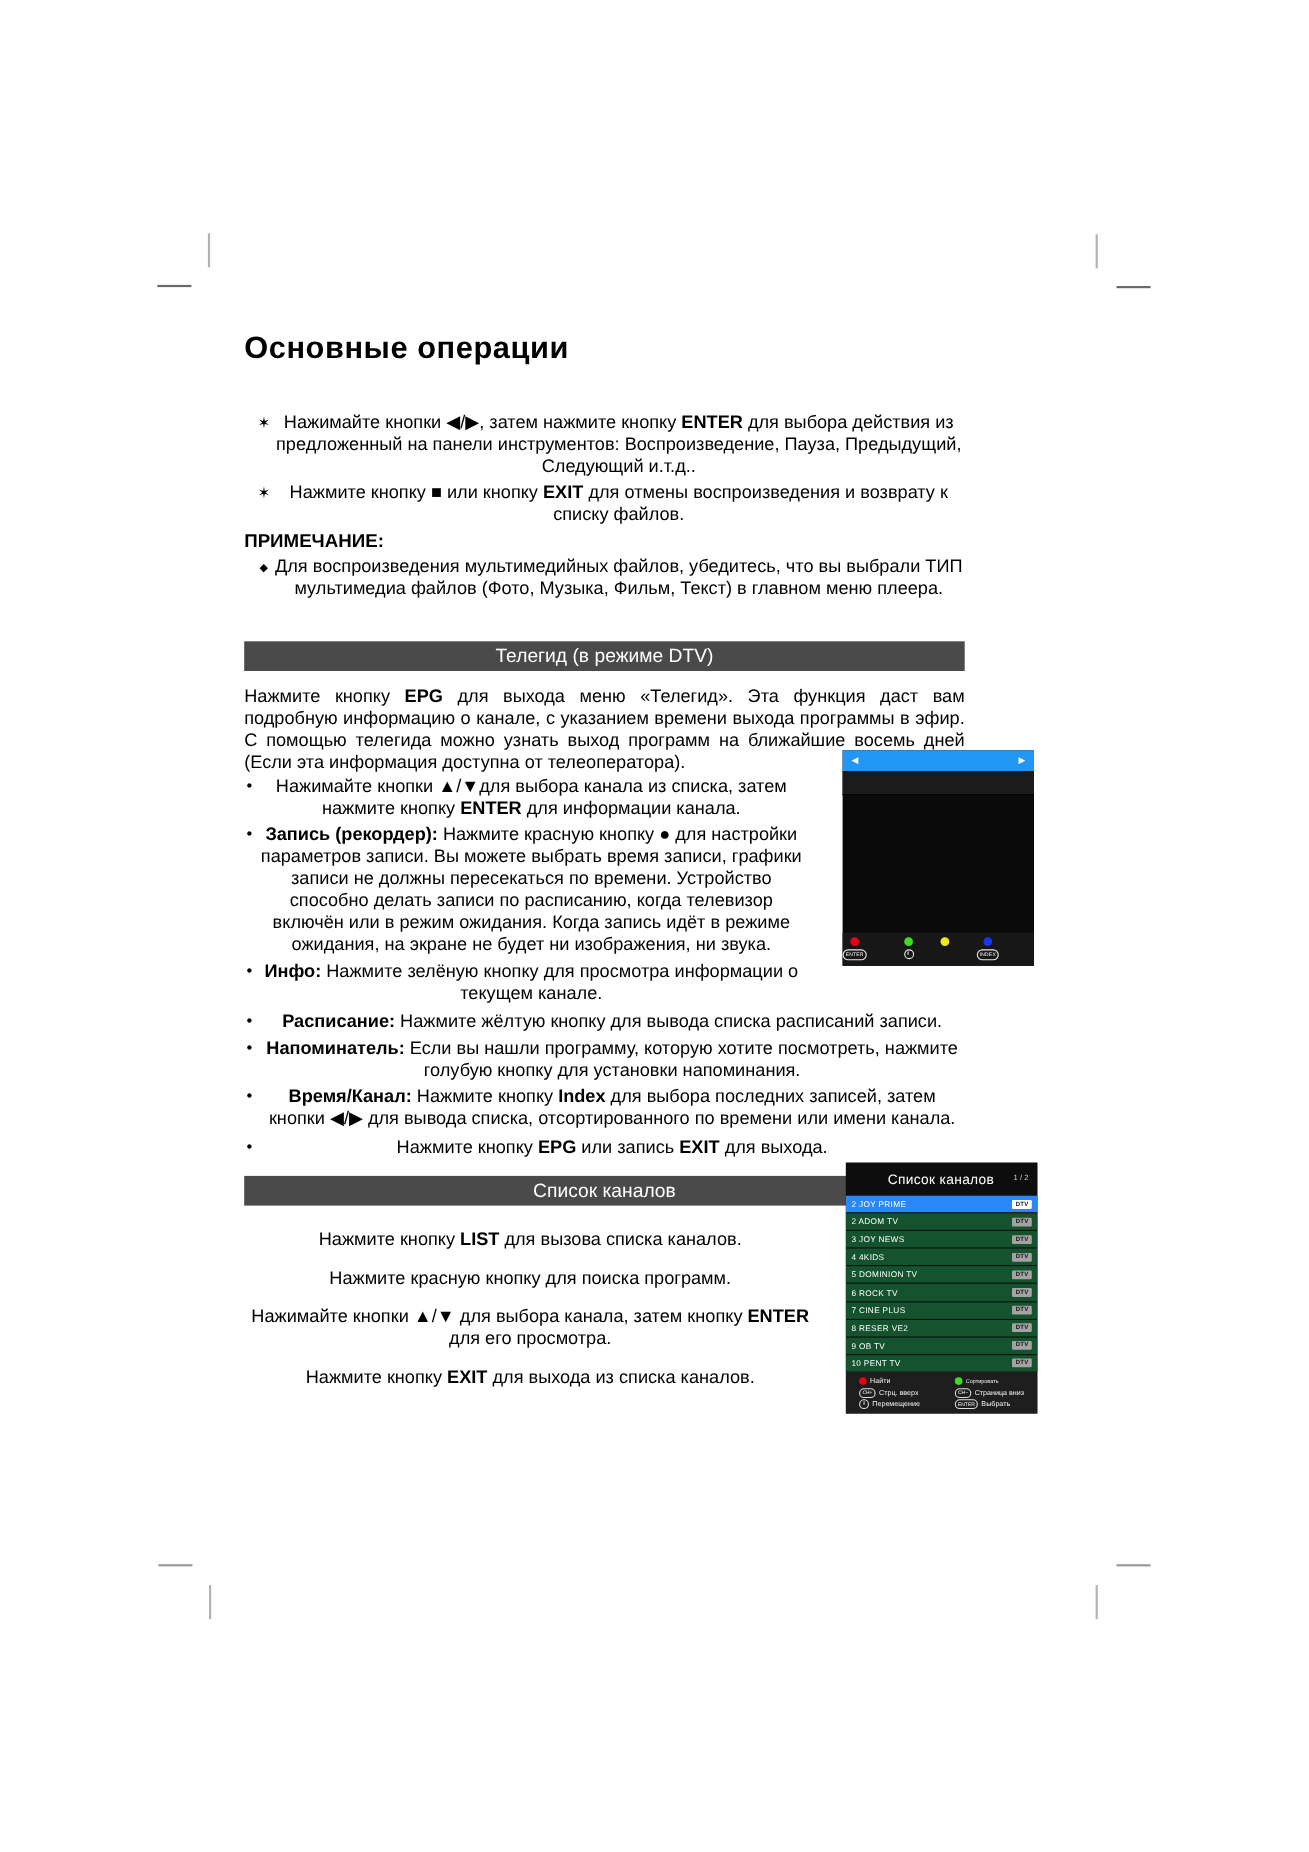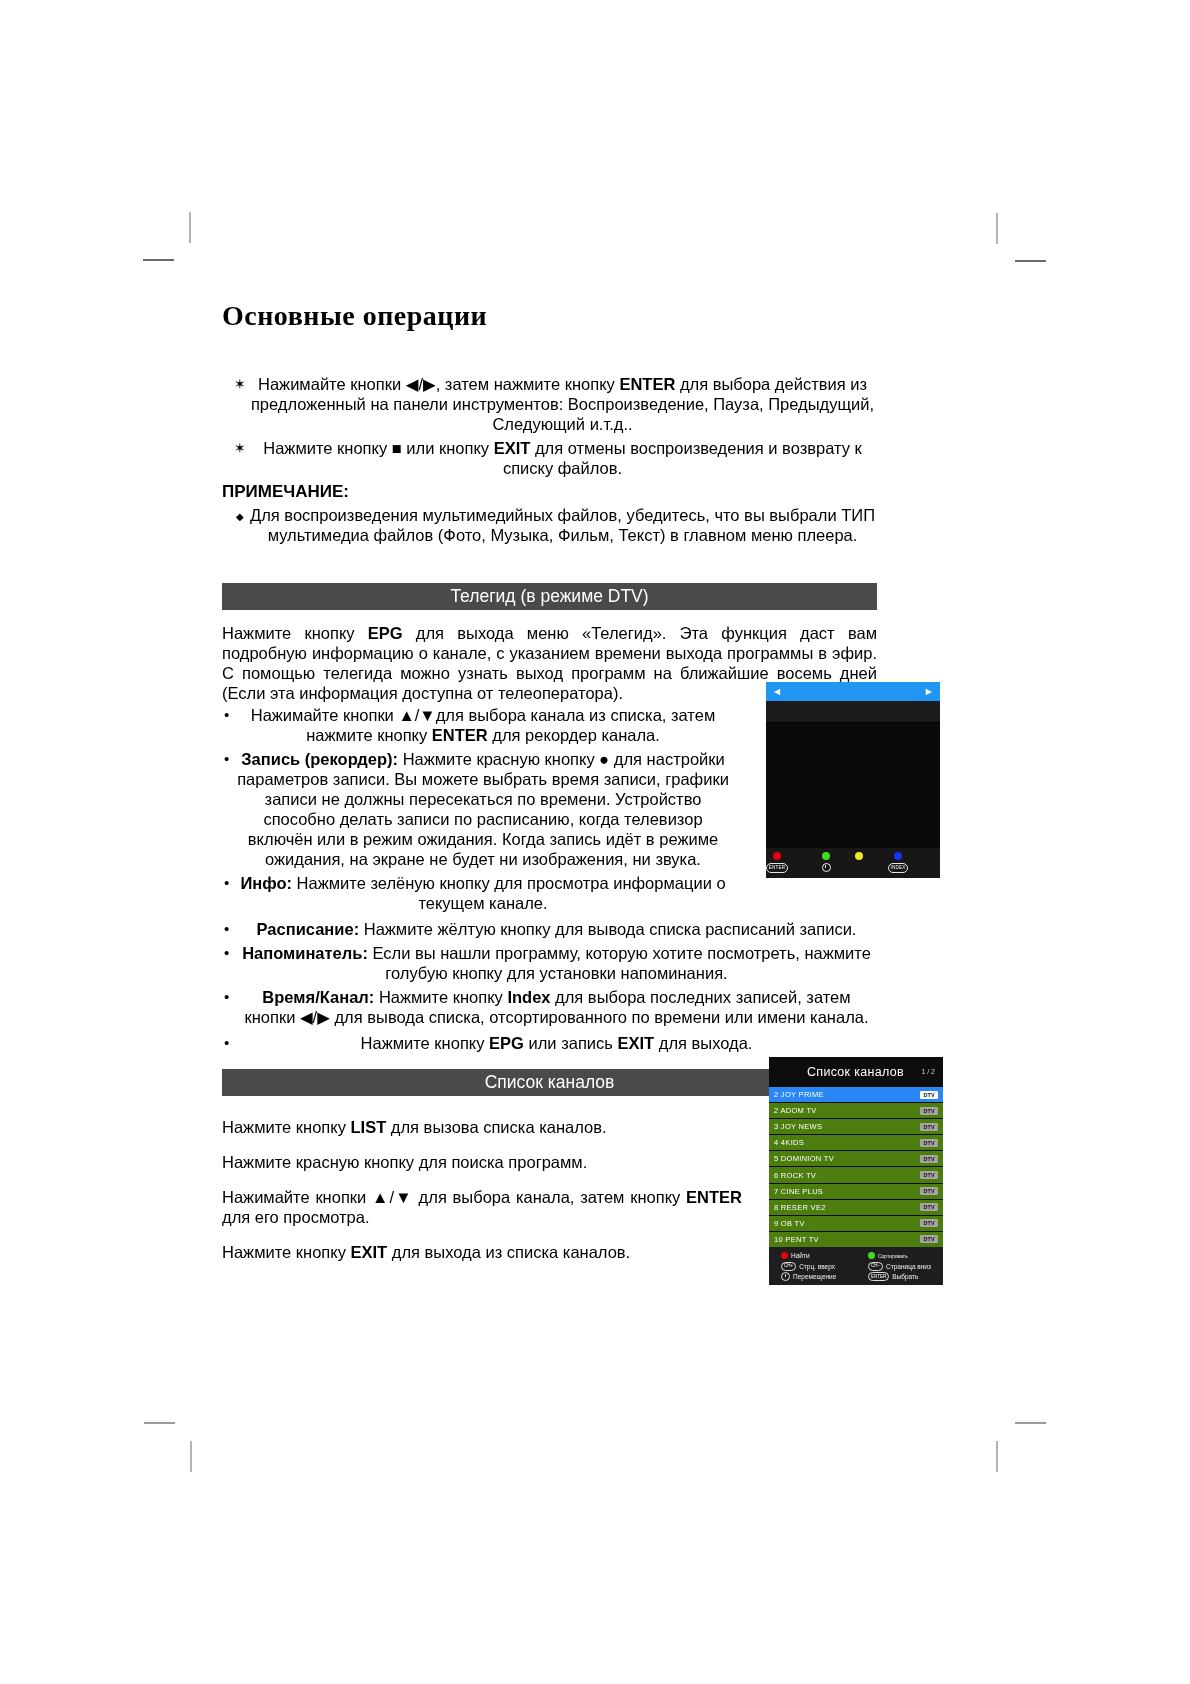--- a/index.html
+++ b/index.html
@@ -4,39 +4,39 @@
 <style>
   html,body{margin:0;padding:0;background:#e8e8e8;}
   .page{position:relative;width:1190px;height:1684px;background:#ffffff;margin:0 auto;
         font-family:"Liberation Sans",sans-serif;color:#000;overflow:hidden;}
   
   .crop{position:absolute;background:#8a8a8a;}
   .crop.v{width:2px;height:31px;background:#b3b3b3;}
   .crop.h{width:31px;height:2px;background:#6a6a6a;}
 
   .content{position:absolute;left:222px;top:300px;width:655px;}
-  h1.title{font-size:28px;font-weight:bold;margin:0 0 42px 0;letter-spacing:0.5px;font-family:Liberation Serif, serif;}
+  h1.title{font-size:28px;font-weight:bold;margin:0 0 42px 0;letter-spacing:0.5px;}
 
   .li{display:flex;margin:0 0 4px 0;}
   .li .marker{flex:none;width:26px;padding-left:12px;box-sizing:border-box;font-size:14px;line-height:20px;}
   .li.diamond .marker{font-size:10px;padding-left:14px;padding-top:2px;}
   .li.dot .marker{width:14px;padding-left:2px;font-size:15px;}
   .li p{margin:0;flex:1;text-align:center;}
   p,.li p{font-size:16.5px;line-height:20px;}
   .just{text-align:justify;}
   .note-heading{font-weight:bold;font-size:17px;margin:3px 0 3px 0;}
 
   .section-bar{background:#4a4a4a;color:#fff;text-align:center;font-size:17.5px;
                height:27px;line-height:27px;margin-top:38px;}
   .section-bar.second{margin-top:16px;}
 
   .para-epg{margin:13px 0 2px 0;}
   .narrow{width:508px;}
   .mt6{margin-top:6px;}
-  .lp{margin:0 0 15px 0;width:520px;}
+  .lp{margin:0 0 15px 0;width:520px;text-align:center;}
   .lp.first{margin-top:21px;}
   .lp.gap{margin-top:26px;}
 
   
   .epg-shot{position:absolute;left:766px;top:682px;width:174px;height:196px;background:#0a0a0a;}
   .epg-head{height:19px;background:#2196f3;display:flex;justify-content:space-between;
             align-items:center;padding:0 8px;color:#fff;font-size:8px;}
   .epg-strip{height:21px;background:#1b1b1b;border-bottom:1px solid #000;}
   .epg-foot{position:absolute;left:0;right:0;bottom:0;height:30px;background:#171717;}
   .epg-key{position:absolute;top:4px;width:30px;display:flex;flex-direction:column;align-items:center;gap:3px;}
@@ -50,21 +50,21 @@
   .key-circle{width:7px;height:7px;border:1px solid #e8e8e8;border-radius:50%;position:relative;}
   .key-circle::after{content:"";position:absolute;left:2.5px;top:1px;width:1px;height:2.5px;background:#e8e8e8;}
 
   
   .list-shot{position:absolute;left:769px;top:1057px;width:174px;height:228px;background:#141414;
              display:flex;flex-direction:column;}
   .ls-head{height:29px;background:#0d0d0d;display:flex;align-items:center;flex:none;}
   .ls-title{color:#fff;font-size:12.5px;margin-left:38px;letter-spacing:0.3px;}
   .ls-page{color:#cfcfcf;font-size:7px;margin-left:auto;margin-right:8px;}
   .ls-rows{flex:1;display:flex;flex-direction:column;background:#0d0d0d;}
-  .ch-row{flex:1;display:flex;align-items:center;background:#4d7c0f;margin-top:1px;
+  .ch-row{flex:1;display:flex;align-items:center;background:#14532d;margin-top:1px;
           padding:0 5px;color:#fff;font-size:7.5px;letter-spacing:0.3px;}
   .ch-row.sel{background:#2b87f5;}
   .ch-badge{margin-left:auto;background:#a3a3a3;color:#141414;font-size:5.5px;font-weight:bold;
             padding:1px 3px;border-radius:1px;letter-spacing:0.2px;}
   .ch-row.sel .ch-badge{background:#ffffff;}
   .ls-foot{height:38px;flex:none;background:#1e1e1e;display:grid;grid-template-columns:55% 45%;
            align-content:space-between;padding:4px 4px 4px 12px;box-sizing:border-box;}
   .lg-item{display:flex;align-items:center;gap:3px;color:#f0f0f0;font-size:6.5px;height:9px;}
   .lg-item.small-label{font-size:5px;}
   .lg-dot{width:7px;height:7px;border-radius:50%;flex:none;}
@@ -105,21 +105,21 @@
       <span class="marker">◆</span>
       <p class="just">Для воспроизведения мультимедийных файлов, убедитесь, что вы выбрали ТИП мультимедиа файлов (Фото, Музыка, Фильм, Текст) в главном меню плеера.</p>
     </div>
 
     <div class="section-bar" style="background: rgb(74, 74, 74);"><span>Телегид (в режиме DTV)</span></div>
 
     <p class="para-epg just"><span>Нажмите кнопку </span><b>EPG</b><span> для выхода меню «Телегид». Эта функция даст вам подробную информацию о канале, с указанием времени выхода программы в эфир. С помощью телегида можно узнать выход программ на ближайшие восемь дней (Если эта информация доступна от телеоператора).</span></p>
 
     <div class="li dot narrow">
       <span class="marker">•</span>
-      <p class="just"><span>Нажимайте кнопки ▲/▼для выбора канала из списка, затем нажмите кнопку </span><b>ENTER</b><span> для рекордер канала.</span></p>
+      <p class="just"><span>Нажимайте кнопки ▲/▼для выбора канала из списка, затем нажмите кнопку </span><b>ENTER</b><span> для информации канала.</span></p>
     </div>
     <div class="li dot narrow">
       <span class="marker">•</span>
       <p class="just"><b>Запись (рекордер):</b><span> Нажмите красную кнопку ● для настройки параметров записи. Вы можете выбрать время записи, графики записи не должны пересекаться по времени. Устройство способно делать записи по расписанию, когда телевизор включён или в режим ожидания. Когда запись идёт в режиме ожидания, на экране не будет ни изображения, ни звука.</span></p>
     </div>
     <div class="li dot narrow">
       <span class="marker">•</span>
       <p><b>Инфо:</b><span> Нажмите зелёную кнопку для просмотра информации о текущем канале.</span></p>
     </div>
     <div class="li dot mt6">

